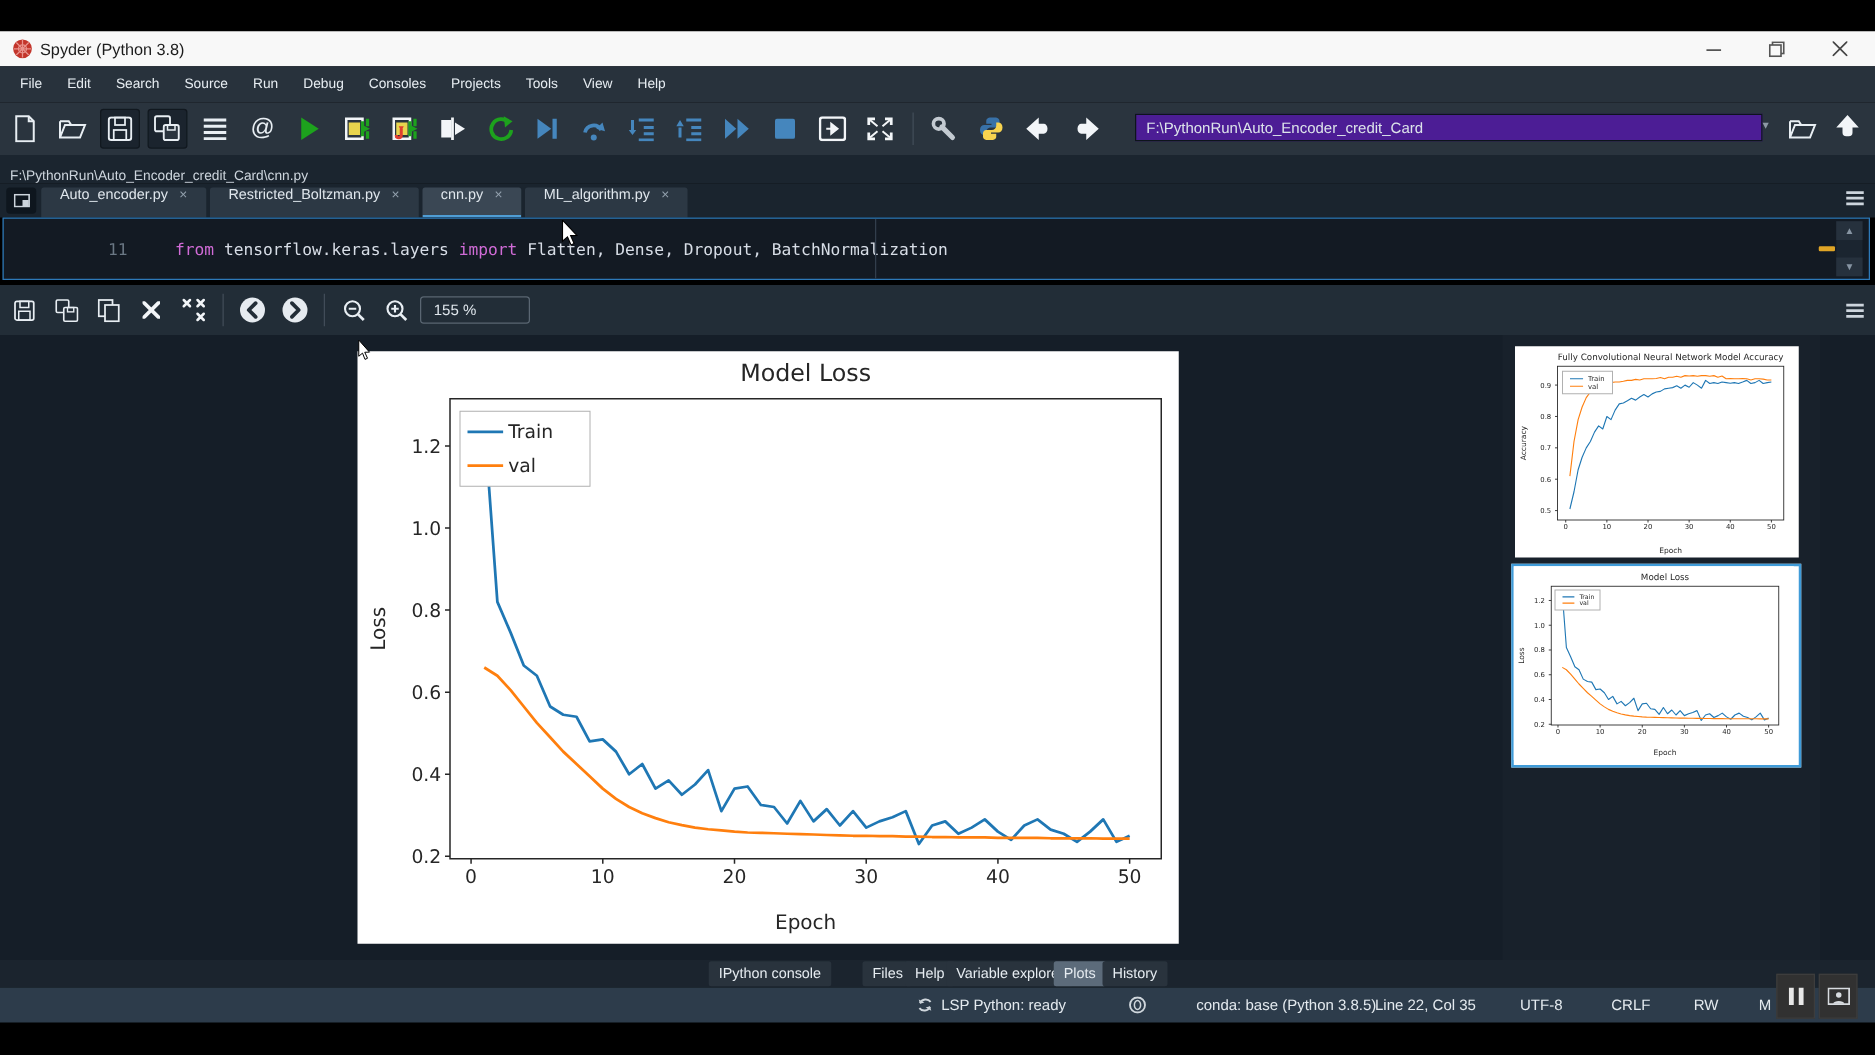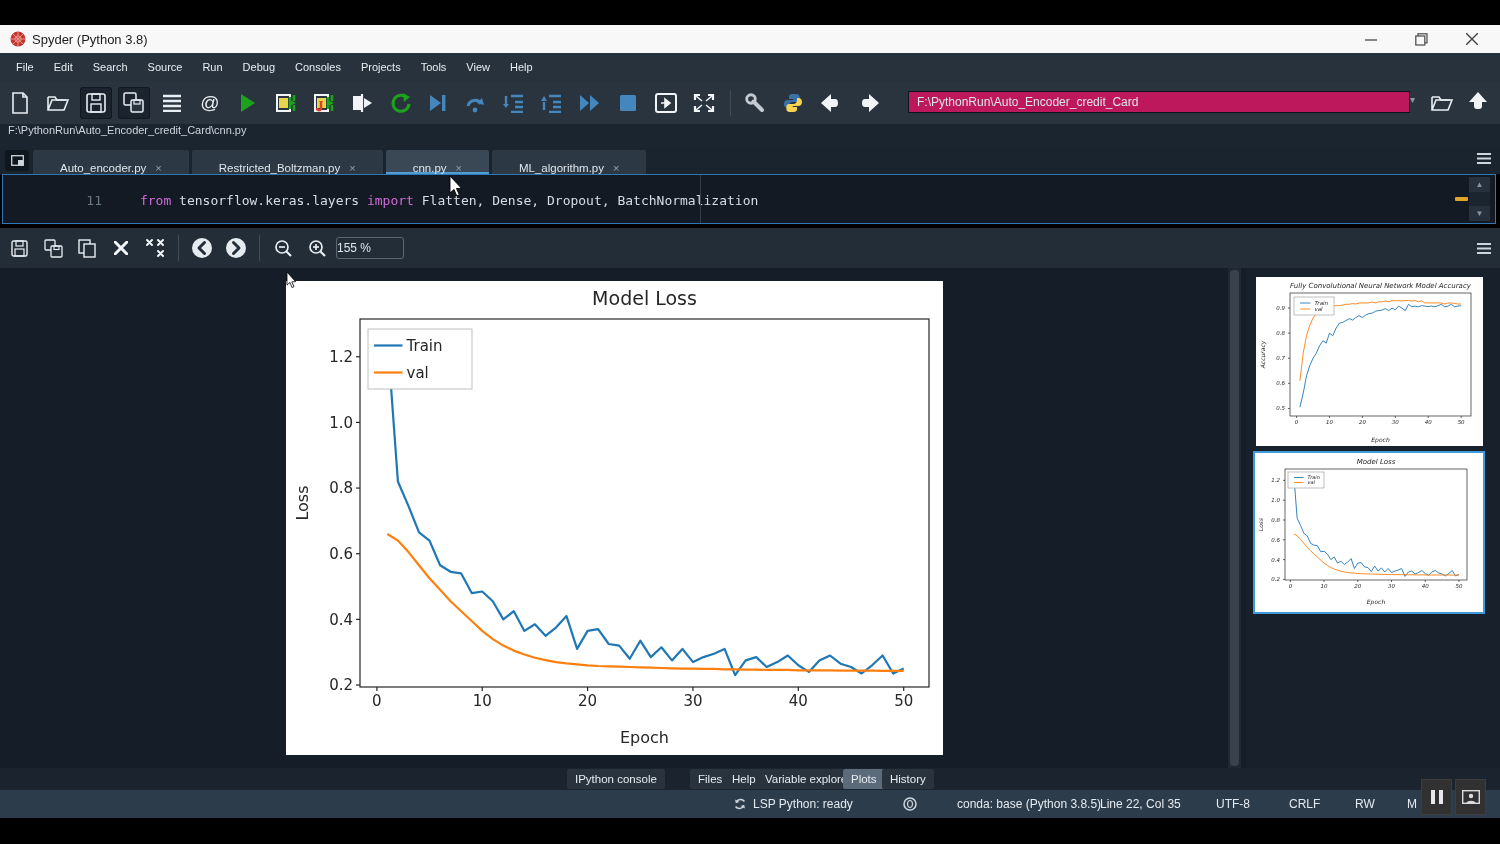--- a/index.html
+++ b/index.html
@@ -11,54 +11,54 @@
   #titlebar .title{font-size:13px;color:#1c1c1c;margin-left:10px;}
   .winbtn{width:34px;height:24px;display:flex;align-items:center;justify-content:center;}
   
   #menubar{left:0;top:53px;width:1500px;height:29px;background:#28323c;display:flex;align-items:center;padding-left:6px;box-sizing:border-box;}
   .menu-item{color:#e7edf2;font-size:11px;padding:0 10px;line-height:29px;cursor:default;}
   
   #maintoolbar{left:0;top:82px;width:1500px;height:42px;background:#2a343e;display:flex;align-items:center;padding-left:4px;box-sizing:border-box;}
   .tbtn{width:32px;height:32px;margin-right:6px;display:flex;align-items:center;justify-content:center;border-radius:3px;}
   .tbtn.pressed{background:#1b242e;box-shadow:inset 0 0 0 1px #11181f;}
   .tsep{width:1px;height:26px;background:#414c58;margin:0 8px 0 4px;}
-  #pathbox{position:absolute;left:908px;top:9px;width:502px;height:22px;background:#be185d;border:1px solid #0d141b;
+  #pathbox{position:absolute;left:908px;top:9px;width:502px;height:22px;background:#4c1d95;border:1px solid #0d141b;
            color:#dde4ea;font-size:12px;padding:0 8px;box-sizing:border-box;font-family:"Liberation Sans",sans-serif;}
   #path-drop{position:absolute;left:1410px;top:12px;color:#8d99a5;font-size:10px;}
   
-  #pathrow{left:0;top:124px;width:1500px;height:23px;background:#1b252f;display:flex;align-items:flex-start;}
+  #pathrow{left:0;top:124px;width:1500px;height:23px;background:#1b252f;display:flex;align-items:flex-end;}
   #pathrow span{color:#cdd5dd;font-size:11px;margin-left:8px;}
   
   #tabbar{left:0;top:147px;width:1500px;height:27px;background:#1a242e;display:flex;align-items:flex-end;}
   #tab-browser{width:24px;height:21px;background:#0e161e;border-radius:3px;margin:0 4px 3px 5px;display:flex;align-items:center;justify-content:center;}
-  .etab{height:24px;display:flex;align-items:flex-end;padding:0 27px;background:#2c3844;margin-right:3px;border-radius:2px 2px 0 0;}
+  .etab{height:24px;display:flex;align-items:flex-start;padding:0 15px;background:#2c3844;margin-right:3px;border-radius:2px 2px 0 0;}
   .etab .lbl{color:#dfe6ec;font-size:11.5px;white-space:nowrap;}
   .etab .close{color:#93a1ae;font-size:11px;margin-left:9px;}
   .etab.active{background:#3a4754;box-shadow:inset 0 -2px 0 0 #4f9dd4;}
   
   #editor{left:2px;top:174px;width:1494px;height:50px;background:#131a23;border:1px solid #2d79b8;box-sizing:border-box;overflow:hidden;}
   .cline{height:17px;line-height:17px;font-family:"DejaVu Sans Mono",monospace;font-size:13px;white-space:pre;}
   .lnum{display:inline-block;width:52px;text-align:right;color:#6b7885;}
   .code{margin-left:38px;color:#d7dde6;}
   .kw{color:#d06bd6;}
   #edge-line{left:697px;top:0;width:1px;height:48px;background:#323e4c;}
   #ed-marker{left:1452px;top:22px;width:13px;height:4px;background:#e0a526;border-radius:1px;}
   #ed-scroll{left:1466px;top:2px;width:21px;height:44px;background:#1b2530;}
   .sarrow{width:21px;height:15px;display:flex;align-items:center;justify-content:center;background:#26313d;color:#8795a3;font-size:8px;}
   
   #plotstoolbar{left:0;top:228px;width:1500px;height:40px;background:#222d37;display:flex;align-items:center;padding-left:4px;box-sizing:border-box;}
   .pbtn{width:30px;height:28px;margin-right:4px;display:flex;align-items:center;justify-content:center;border-radius:3px;}
   #zoombox{width:66px;height:20px;background:transparent;border:1px solid #5a6672;border-radius:3px;color:#dfe6ec;
-           font-size:12px;text-align:left;padding:0 0;font-family:"Liberation Sans",sans-serif;}
+           font-size:12px;text-align:left;padding:0 10px;font-family:"Liberation Sans",sans-serif;}
   
   #plotsarea{left:0;top:268px;width:1500px;height:500px;background:#151e28;}
   .figure{position:absolute;background:#ffffff;}
   #plots-scroll{left:1228px;top:0;width:13px;height:500px;background:#1f2833;}
   #plots-scroll .thumbtrack{position:absolute;left:2px;top:2px;width:9px;height:496px;background:#39434e;border-radius:4px;}
-  #thumbpanel{left:1246px;top:0;width:254px;height:500px;background:#18212b;font-style:italic;}
+  #thumbpanel{left:1202px;top:0;width:254px;height:500px;background:#18212b;}
   #thumb2wrap{position:absolute;left:7px;top:183px;width:228px;height:159px;border:2px solid #3f9bd8;background:#fff;}
   
   #bottomtabs{left:0;top:768px;width:1500px;height:22px;background:#1b242e;}
   .btab{position:absolute;top:1px;height:20px;line-height:20px;background:#29333d;color:#e6ecf1;font-size:11.5px;
         padding:0 8px;border-radius:2px;white-space:nowrap;}
   .btab.active{background:#5c6b7a;}
   
   #statusbar{left:0;top:790px;width:1500px;height:28px;background:#2d3c4b;}
   .sitem{position:absolute;top:0;height:28px;line-height:28px;color:#e4eaef;font-size:12px;display:flex;align-items:center;gap:6px;}
   .floatbtn{position:absolute;top:779px;width:31px;height:36px;background:#313131;border:1px solid #3d3d3d;

